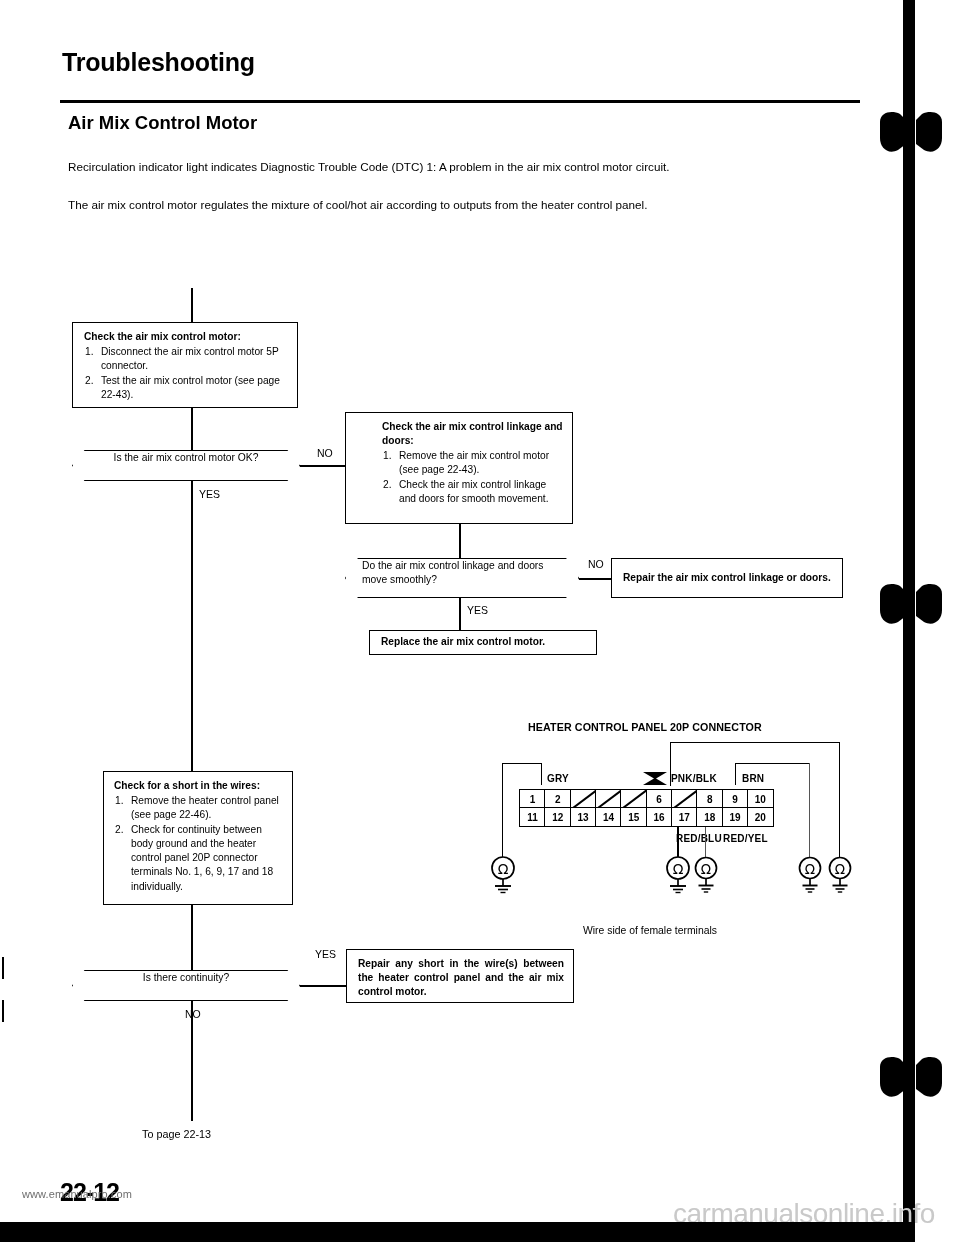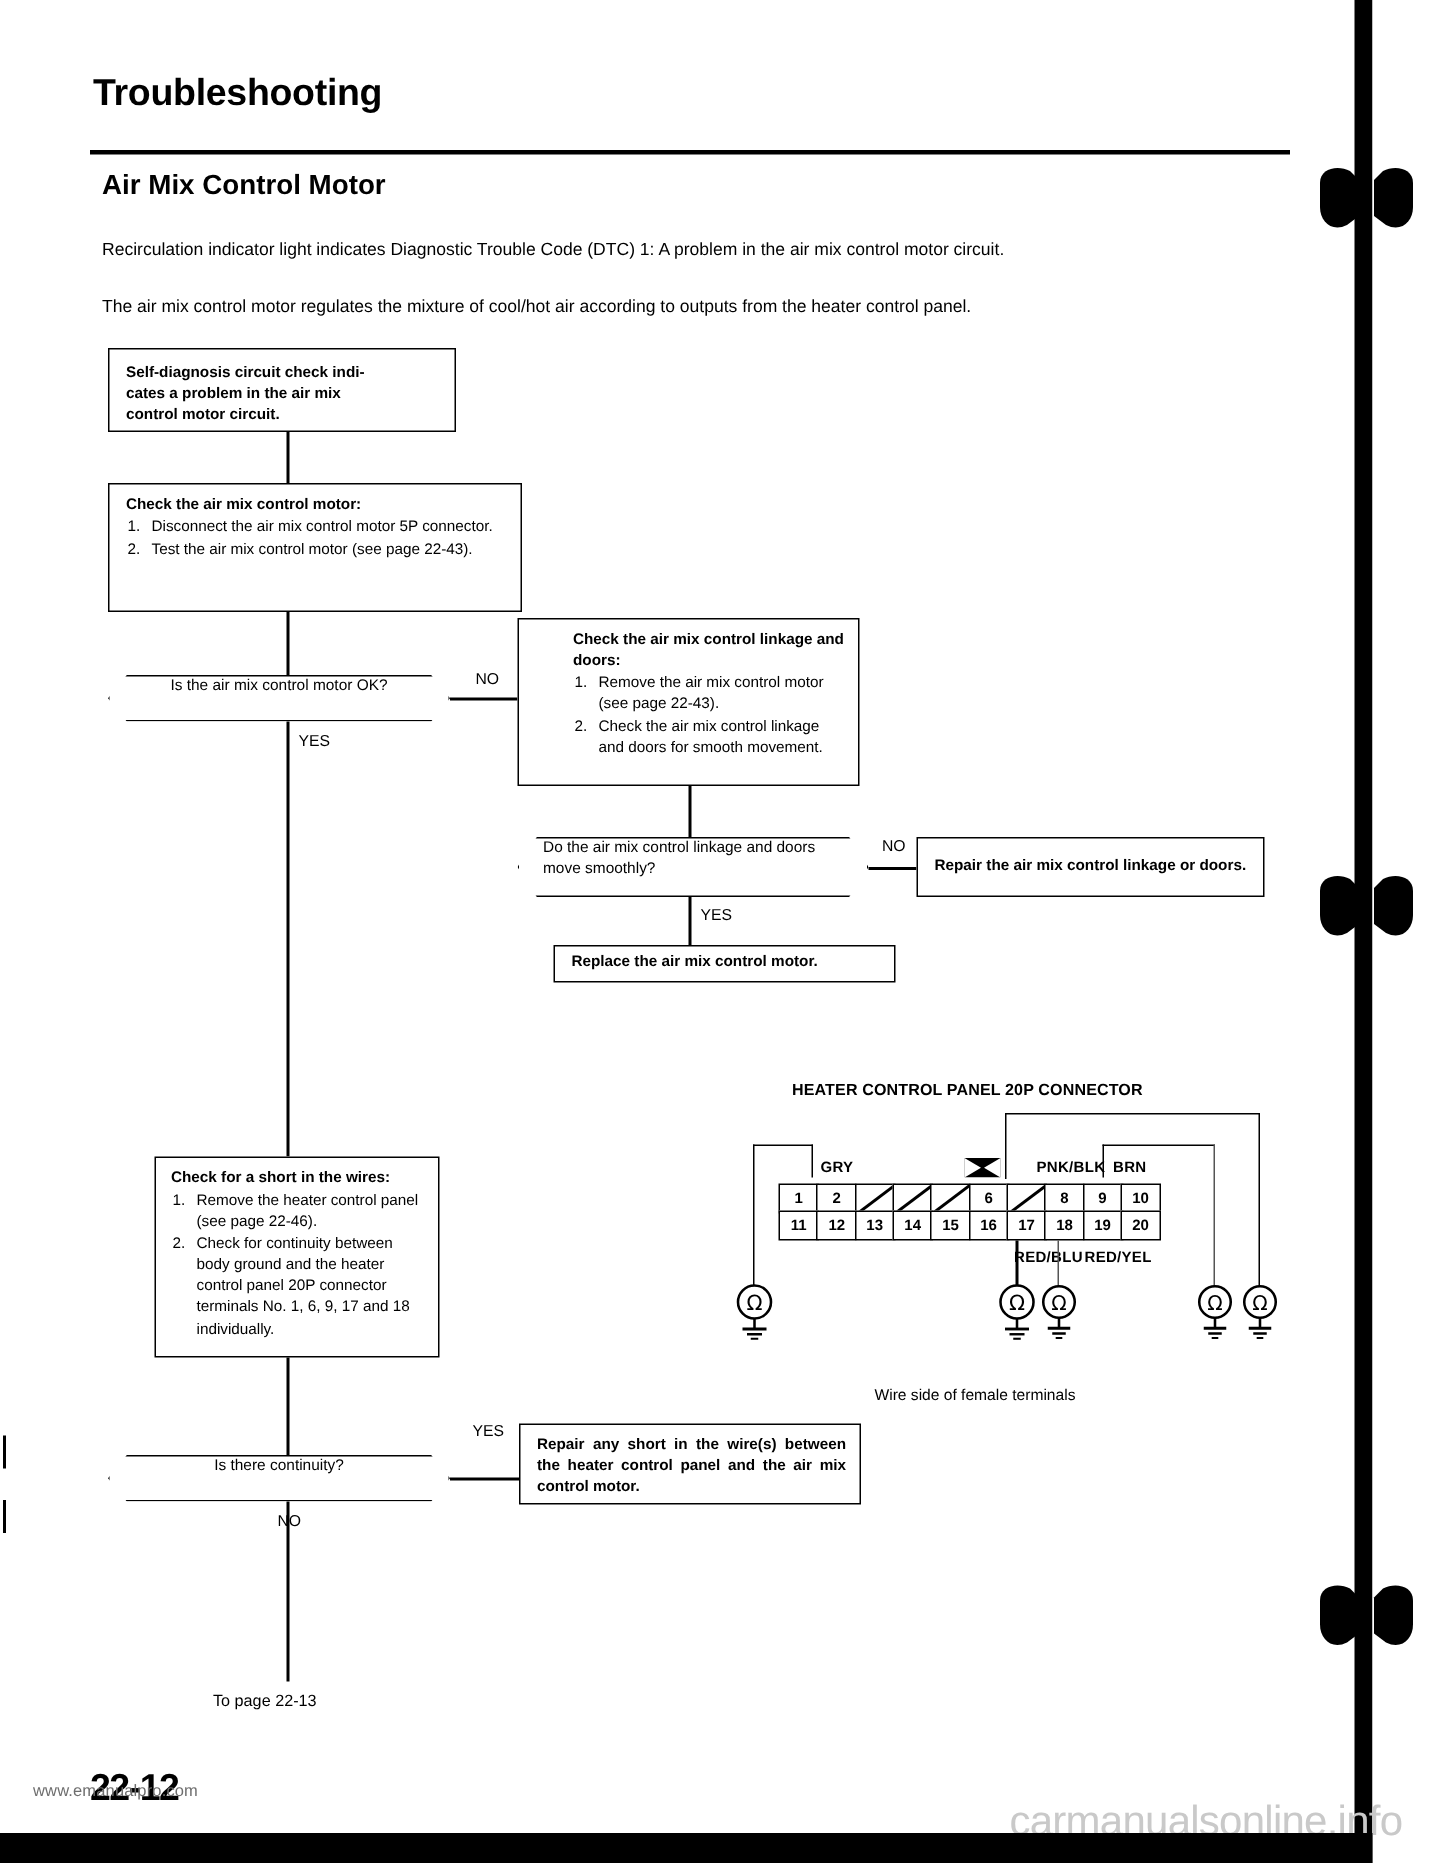--- a/index.html
+++ b/index.html
@@ -202,29 +202,24 @@
 <body>
 
 <div id="page">
 
   <div class="page-title">Troubleshooting</div>
   <div class="title-rule"></div>
   <div class="section-title">Air Mix Control Motor</div>
   <div class="intro-line intro-1">Recirculation indicator light indicates Diagnostic Trouble Code (DTC) 1: A problem in the air mix control motor circuit.</div>
   <div class="intro-line intro-2">The air mix control motor regulates the mixture of cool/hot air according to outputs from the heater control panel.</div>
 
-  <div class="box bold" style="left:72px; top:232px; width:232px; height:56px; padding-top:9px;">
-    <div>Self-diagnosis circuit check indi-</div>
-    <div style="text-align:justify;">cates a problem in the air mix</div>
-    <div>control motor circuit.</div>
-  </div>
 
   <div class="vline" style="left:191px; top:288px; height:34px;"></div>
 
-  <div class="box" style="left:72px; top:322px; width:276px; height:86px;">
+  <div class="box" style="left:72px; top:322px; width:226px; height:86px;">
     <span class="hd">Check the air mix control motor:</span>
     <ul class="ol">
       <li>
         <span class="num">1.</span>
         <span>Disconnect the air mix control motor 5P connector.</span>
       </li>
       <li>
         <span class="num">2.</span>
         <span>Test the air mix control motor (see page 22-43).</span>
       </li>
@@ -311,21 +306,21 @@
 
   <div class="hline" style="left:502px; top:763px; width:40px; height:1.4px;"></div>
   <div class="vline" style="left:502px; top:763px; height:95px; width:1.4px;"></div>
   <div class="vline" style="left:541px; top:763px; height:22px; width:1.4px;"></div>
 
   <div class="hline" style="left:735px; top:763px; width:75px; height:1.4px;"></div>
   <div class="vline" style="left:735px; top:763px; height:22px; width:1.4px;"></div>
   <div class="vline-thin" style="left:809px; top:763px; height:95px;"></div>
 
   <div class="wirelbl" style="left:547px; top:773px;">GRY</div>
-  <div class="wirelbl" style="left:671px; top:773px;padding-left:20px;">PNK/BLK</div>
+  <div class="wirelbl" style="left:671px; top:773px;">PNK/BLK</div>
   <div class="wirelbl" style="left:742px; top:773px;">BRN</div>
 
   <svg class="bowtie" width="24" height="13" viewBox="0 0 24 13" style="left:643px; top:772px;">
     <rect x="0" y="0" width="24" height="13" fill="#000"></rect>
     <polygon points="0,0 11,6.5 0,13" fill="#fff"></polygon>
     <polygon points="24,0 13,6.5 24,13" fill="#fff"></polygon>
   </svg>
 
   <div class="pinrow" style="left:519px; top:789px;">
     <div class="pin">1</div>

